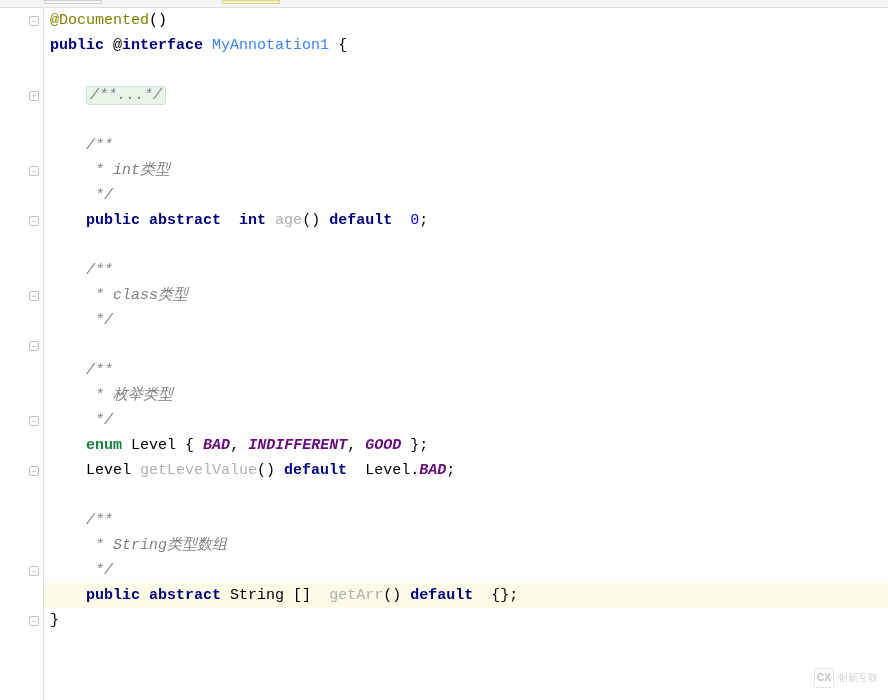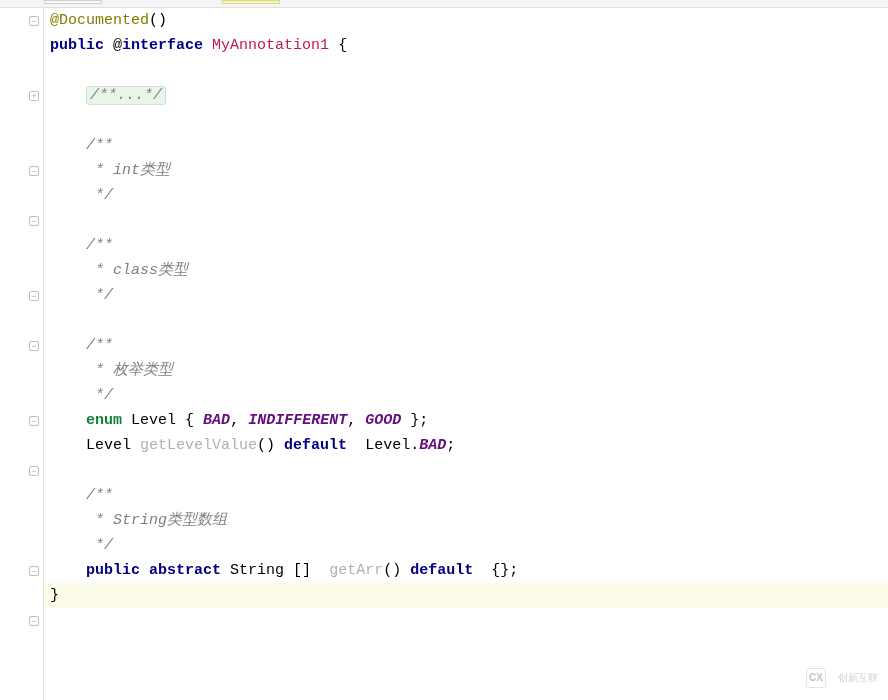--- a/index.html
+++ b/index.html
@@ -71,21 +71,21 @@
     }
     .kw-public { color: #000080; font-weight: bold; }
     .kw-abstract { color: #000080; font-weight: bold; }
     .kw-interface { color: #000080; font-weight: bold; }
     .kw-default { color: #000080; font-weight: bold; }
     .kw-enum { color: #15803d; font-weight: bold; }
     .kw-int { color: #000080; font-weight: bold; }
     .kw-class { color: #000080; font-weight: bold; }
     .annotation { color: #808000; }
     .type-name { color: #000000; }
-    .class-name { color: #be185d; text-align: center; }
+    .class-name { color: #3b82f6; text-align: center; }
     .method-unused { color: #b0b0b0; }
     .number { color: #0000ff; }
     .enum-val { color: #660e7a; font-style: italic; font-weight: bold; }
     .comment-doc { color: #808080; font-style: italic; }
     .comment-folded { 
       color: #808080; 
       font-style: italic;
       background: #e8f5e8;
       border: 1px solid #d0e0d0;
       border-radius: 3px;
@@ -118,21 +118,21 @@
     .watermark {
       position: absolute;
       bottom: 10px;
       right: 10px;
       opacity: 0.4;
       font-family: sans-serif;
       font-size: 10px;
       color: #888;
       display: flex;
       align-items: center;
-      gap: 12px;
+      gap: 4px;
     }
     .watermark-icon {
       width: 20px;
       height: 20px;
       border: 1px solid #bbb;
       border-radius: 3px;
       display: flex;
       align-items: center;
       justify-content: center;
       font-weight: bold;
@@ -204,20 +204,21 @@
     <div class="highlight-line" style="top: 575px;"></div>
     <div class="code-content">
       <div class="code-line"><span class="annotation">@Documented</span><span class="punct">()</span></div>
       <div class="code-line"><span class="kw-public">public</span> <span class="punct">@</span><span class="kw-interface">interface</span> <span class="class-name">MyAnnotation1</span> <span class="punct">{</span></div>
       <div class="code-line"></div>
       <div class="code-line">    <span class="comment-folded">/**...*/</span></div>
       <div class="code-line"></div>
       <div class="code-line">    <span class="comment-doc">/**</span></div>
       <div class="code-line">    <span class="comment-doc"> * int类型</span></div>
       <div class="code-line">    <span class="comment-doc"> */</span></div>
+      <div class="code-line">    <span class="kw-public">public</span> <span class="kw-abstract">abstract</span>  <span class="kw-int">int</span> <span class="method-unused">age</span><span class="punct">()</span> <span class="kw-default">default</span>  <span class="number">0</span><span class="punct">;</span></div>
       <div class="code-line"></div>
       <div class="code-line">    <span class="comment-doc">/**</span></div>
       <div class="code-line">    <span class="comment-doc"> * class类型</span></div>
       <div class="code-line">    <span class="comment-doc"> */</span></div>
       <div class="code-line"></div>
       <div class="code-line">    <span class="comment-doc">/**</span></div>
       <div class="code-line">    <span class="comment-doc"> * 枚举类型</span></div>
       <div class="code-line">    <span class="comment-doc"> */</span></div>
       <div class="code-line">    <span class="kw-enum">enum</span> <span class="type-name">Level</span> <span class="punct">{</span> <span class="enum-val">BAD</span><span class="punct">,</span> <span class="enum-val">INDIFFERENT</span><span class="punct">,</span> <span class="enum-val">GOOD</span> <span class="punct">};</span></div>
       <div class="code-line">    <span class="type-name">Level</span> <span class="method-unused">getLevelValue</span><span class="punct">()</span> <span class="kw-default">default</span>  <span class="type-name">Level</span><span class="punct">.</span><span class="enum-val">BAD</span><span class="punct">;</span></div>

